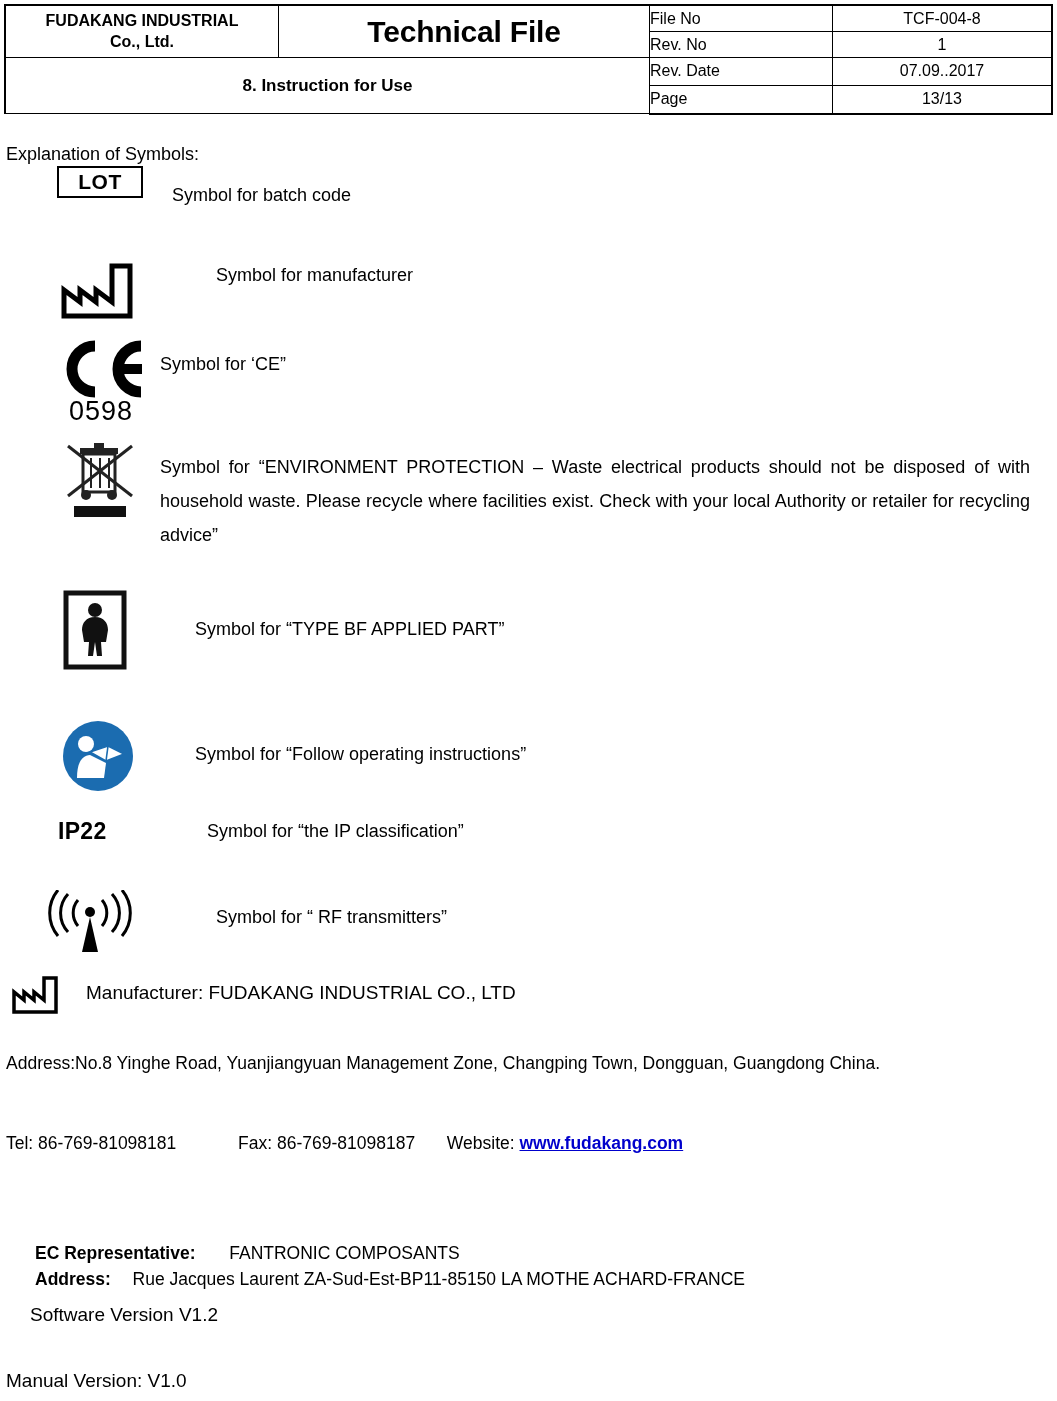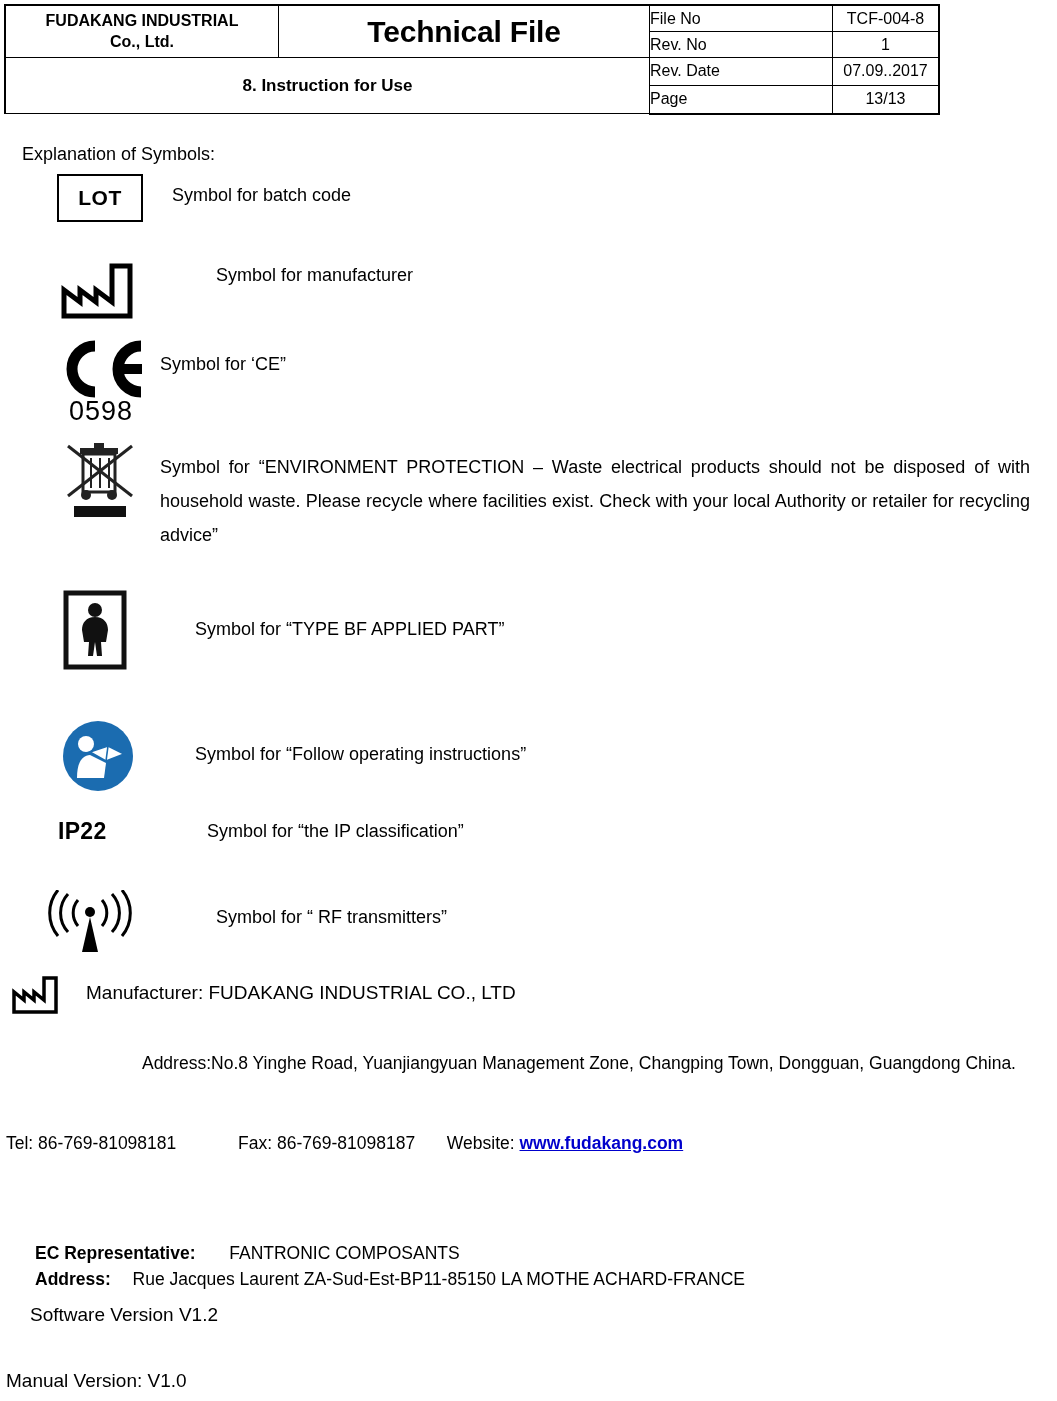--- a/index.html
+++ b/index.html
@@ -14,21 +14,21 @@
     color: #000000;
     position: relative;
     overflow: hidden;
   }
 
   
   .header-table {
     position: absolute;
     left: 4px;
     top: 4px;
-    width: 936px;
+    width: 1049px;
     border-collapse: collapse;
     table-layout: fixed;
   }
   .header-table td {
     border: 1px solid #000;
     padding: 0;
     vertical-align: middle;
   }
   .header-table .outer-left { border-left: 2px solid #000; }
   .header-table .outer-right { border-right: 2px solid #000; }
@@ -69,21 +69,21 @@
     font-size: 16px;
     text-align: center;
     padding: 2px 0;
     height: 25px;
     border-radius: 6px;
   }
 
   
   .explanation-heading {
     position: absolute;
-    left: 22px;
+    left: 6px;
     top: 144px;
     font-size: 18px;
   }
 
   .sym-text {
     position: absolute;
     font-size: 18px;
     line-height: 1.0;
   }
   .sym-para {
@@ -93,39 +93,38 @@
     text-align: justify;
   }
 
   .icon-box {
     position: absolute;
   }
 
   
   .lot-box {
     left: 57px;
-    top: 174px;
+    top: 166px;
     width: 86px;
-    height: 48px;
+    height: 32px;
     border: 2px solid #000;
     box-sizing: border-box;
     display: flex;
     align-items: center;
     justify-content: center;
     font-weight: bold;
     font-size: 21px;
     letter-spacing: 0.5px;
   }
 
   
   .btm {
     position: absolute;
     font-size: 17.5px;
     line-height: 26px;
-    text-align: right;
   }
   .btm b { font-weight: bold; margin-left: 29px; }
   .weblink {
     color: #0000cc;
     text-decoration: underline;
     font-weight: bold;
   }
 
   .big-text {
     position: absolute;

